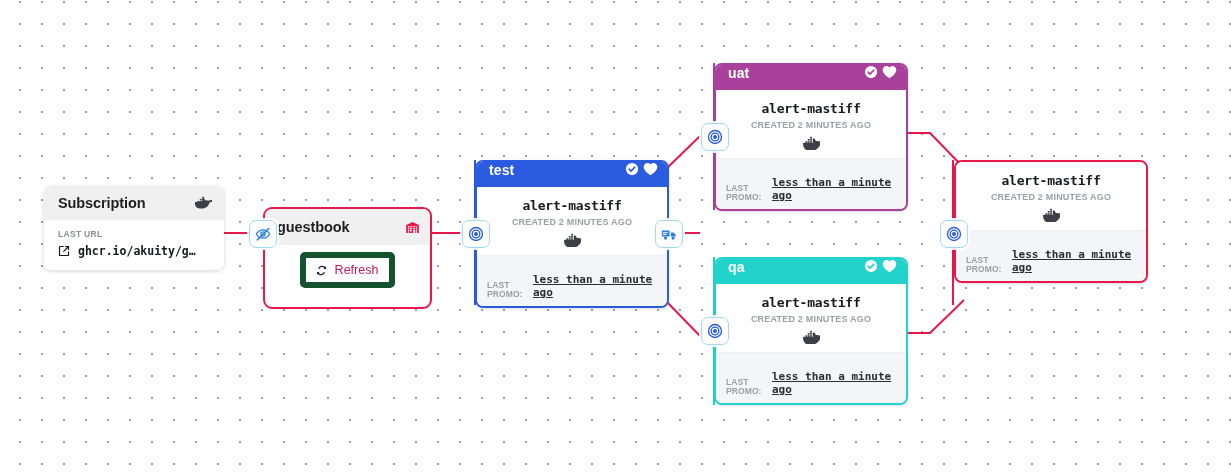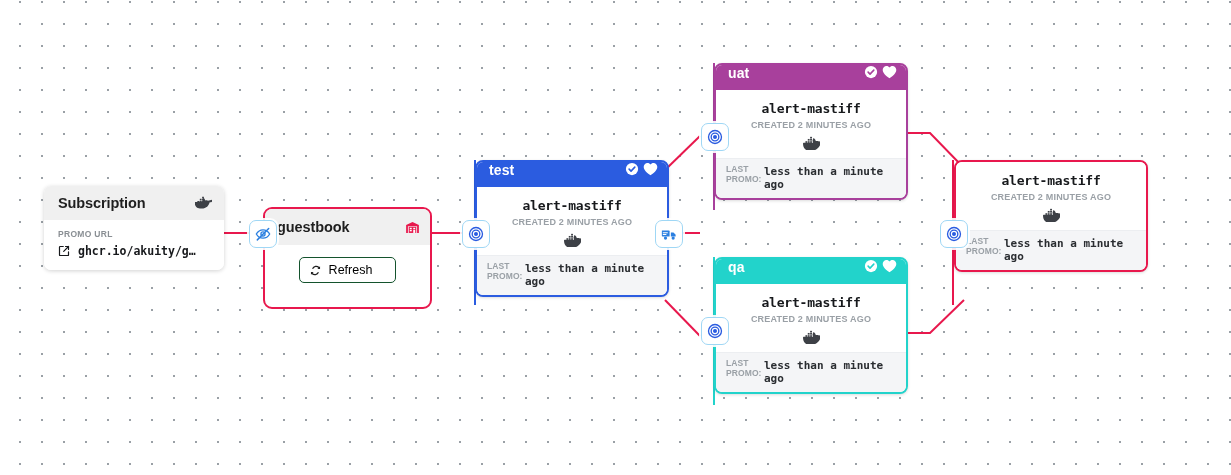--- a/index.html
+++ b/index.html
@@ -119,25 +119,25 @@
     display: flex;
     align-items: center;
     justify-content: center;
     background: #ffffff;
   }
   .refresh-btn {
     display: inline-flex;
     align-items: center;
     gap: 7px;
     background: #ffffff;
-    border: 1px solid #14532d;
+    border: 6px solid #14532d;
     border-radius: 5px;
-    padding: 5px 23px 5px 9px;
+    padding: 5px 11px 5px 9px;
     font-size: 12.5px;
-    color: #000000;
+    color: #be185d;
     cursor: pointer;
     font-family: "Liberation Sans", sans-serif;
   }
 
   
   .stage {
     border-radius: 8px;
   }
   .stage .st-head {
     height: 25px;
@@ -178,41 +178,42 @@
   }
   .stage .st-whale {
     margin-top: 6px;
     display: flex;
     justify-content: center;
   }
   .stage .st-foot {
     background: #f4f5f7;
     border-top: 1px solid #eceef1;
     display: flex;
-    align-items: flex-start;
-    gap: 0;
-    padding: 6px 8px 6px 10px;
+    align-items: flex-end;
+    gap: 8px;
+    padding: 17px 8px 6px 10px;
   }
   .stage .st-foot-label {
     font-size: 8.5px;
     font-weight: bold;
     letter-spacing: 0.1px;
     color: #9aa0a6;
     line-height: 1.12;
     width: 38px;
     flex: none;
     text-align: left;
   }
   .stage .st-foot-value {
     font-family: "DejaVu Sans Mono", "Liberation Mono", monospace;
     font-size: 11px;
     font-weight: bold;
     color: #2a2d31;
     line-height: 1.22;
     text-align: left;
+    text-decoration: underline;
   }
 
   
   #stage-test { left: 475px; top: 160px; width: 190px; border: 2px solid #2b5ce0; }
   #stage-uat  { left: 714px; top: 63px;  width: 190px; border: 2px solid #a8409c; }
   #stage-qa   { left: 714px; top: 257px; width: 190px; border: 2px solid #22d3cb; }
   #stage-prod { left: 954px; top: 160px; width: 190px; border: 2px solid #e8184d; }
 
   
   .badge {
@@ -284,21 +285,21 @@
           <rect x="3.4" y="7.2" width="2.6" height="2.4" rx="0.2"></rect>
           <rect x="6.7" y="7.2" width="2.6" height="2.4" rx="0.2"></rect>
           <rect x="10" y="7.2" width="2.6" height="2.4" rx="0.2"></rect>
           <rect x="6.7" y="4.1" width="2.6" height="2.4" rx="0.2"></rect>
           <rect x="10" y="4.1" width="2.6" height="2.4" rx="0.2"></rect>
           <rect x="10" y="1" width="2.6" height="2.4" rx="0.2"></rect>
         </svg>
       </span>
     </div>
     <div class="sub-body">
-      <div class="repo-label">PROMO URL</div>
+      <div class="repo-label">LAST URL</div>
       <div class="repo-value-row">
         <span>
           <svg class="icon-svg" width="12" height="12" viewBox="0 0 16 16" fill="none" stroke="#17191c" stroke-width="1.6" stroke-linecap="round" stroke-linejoin="round">
             <path d="M7 2H2.8C2.36 2 2 2.36 2 2.8v10.4c0 .44.36.8.8.8h10.4c.44 0 .8-.36.8-.8V9"></path>
             <path d="M10 2h4v4"></path>
             <path d="M14 2L7.6 8.4"></path>
           </svg>
         </span>
         <span class="repo-value">ghcr.io/akuity/g…</span>
       </div>

